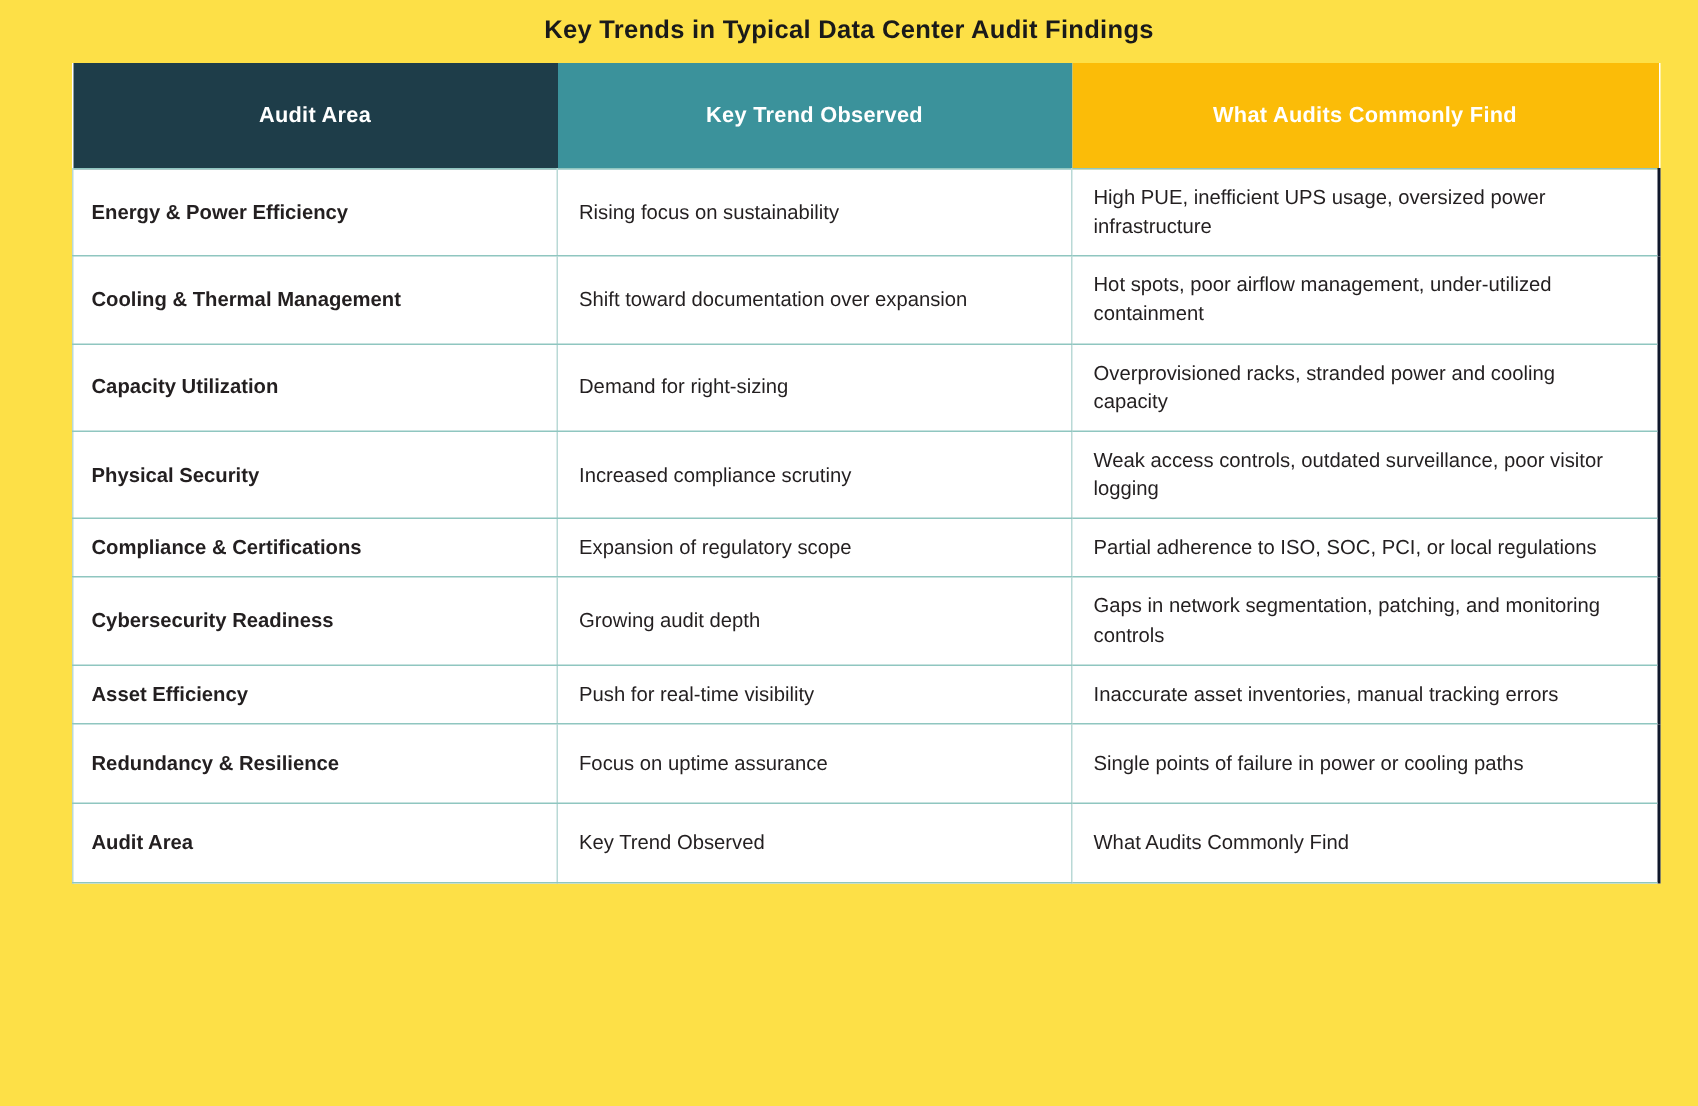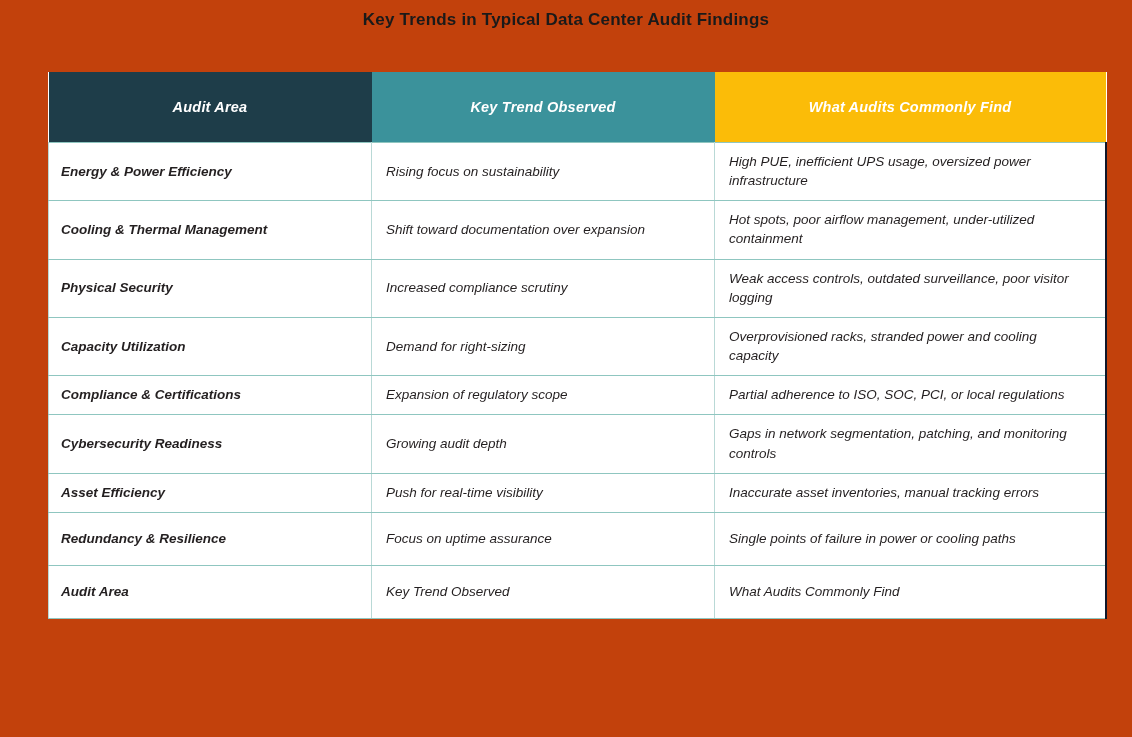--- a/index.html
+++ b/index.html
@@ -12,42 +12,41 @@
     height: 737px;
     font-family: "Liberation Sans", sans-serif;
     color: #231f20;
     overflow: hidden;
   }
 
   .page {
     position: relative;
     width: 1132px;
     height: 737px;
-    background: #c2410c;
+    background: #fde047;
     box-sizing: border-box;
   }
 
   .page-title {
     text-align: center;
     font-size: 17px;
     font-weight: bold;
     color: #1a1a1a;
     letter-spacing: 0.2px;
     margin: 0;
     padding-top: 8px;
     height: 30px;
     line-height: 24px;
   }
 
   .table-wrap {
     position: absolute;
     left: 48px;
-    top: 72px;
+    top: 42px;
     width: 1057px;
-    font-style: italic;
   }
 
   table.audit-table {
     width: 1057px;
     border-collapse: collapse;
     table-layout: fixed;
     background: #ffffff;
   }
 
   table.audit-table col.c1 { width: 323px; }
@@ -127,28 +126,28 @@
             <td class="col-area">Energy &amp; Power Efficiency</td>
             <td class="col-trend">Rising focus on sustainability</td>
             <td class="col-find">High PUE, inefficient UPS usage, oversized power infrastructure</td>
           </tr>
           <tr class="two-line">
             <td class="col-area">Cooling &amp; Thermal Management</td>
             <td class="col-trend">Shift toward documentation over expansion</td>
             <td class="col-find">Hot spots, poor airflow management, under-utilized containment</td>
           </tr>
           <tr class="two-line">
+            <td class="col-area">Capacity Utilization</td>
+            <td class="col-trend">Demand for right-sizing</td>
+            <td class="col-find">Overprovisioned racks, stranded power and cooling capacity</td>
+          </tr>
+          <tr class="two-line">
             <td class="col-area">Physical Security</td>
             <td class="col-trend">Increased compliance scrutiny</td>
             <td class="col-find">Weak access controls, outdated surveillance, poor visitor logging</td>
-          </tr>
-          <tr class="two-line">
-            <td class="col-area">Capacity Utilization</td>
-            <td class="col-trend">Demand for right-sizing</td>
-            <td class="col-find">Overprovisioned racks, stranded power and cooling capacity</td>
           </tr>
           <tr class="two-line">
             <td class="col-area">Compliance &amp; Certifications</td>
             <td class="col-trend">Expansion of regulatory scope</td>
             <td class="col-find">Partial adherence to ISO, SOC, PCI, or local regulations</td>
           </tr>
           <tr class="two-line">
             <td class="col-area">Cybersecurity Readiness</td>
             <td class="col-trend">Growing audit depth</td>
             <td class="col-find">Gaps in network segmentation, patching, and monitoring controls</td>

